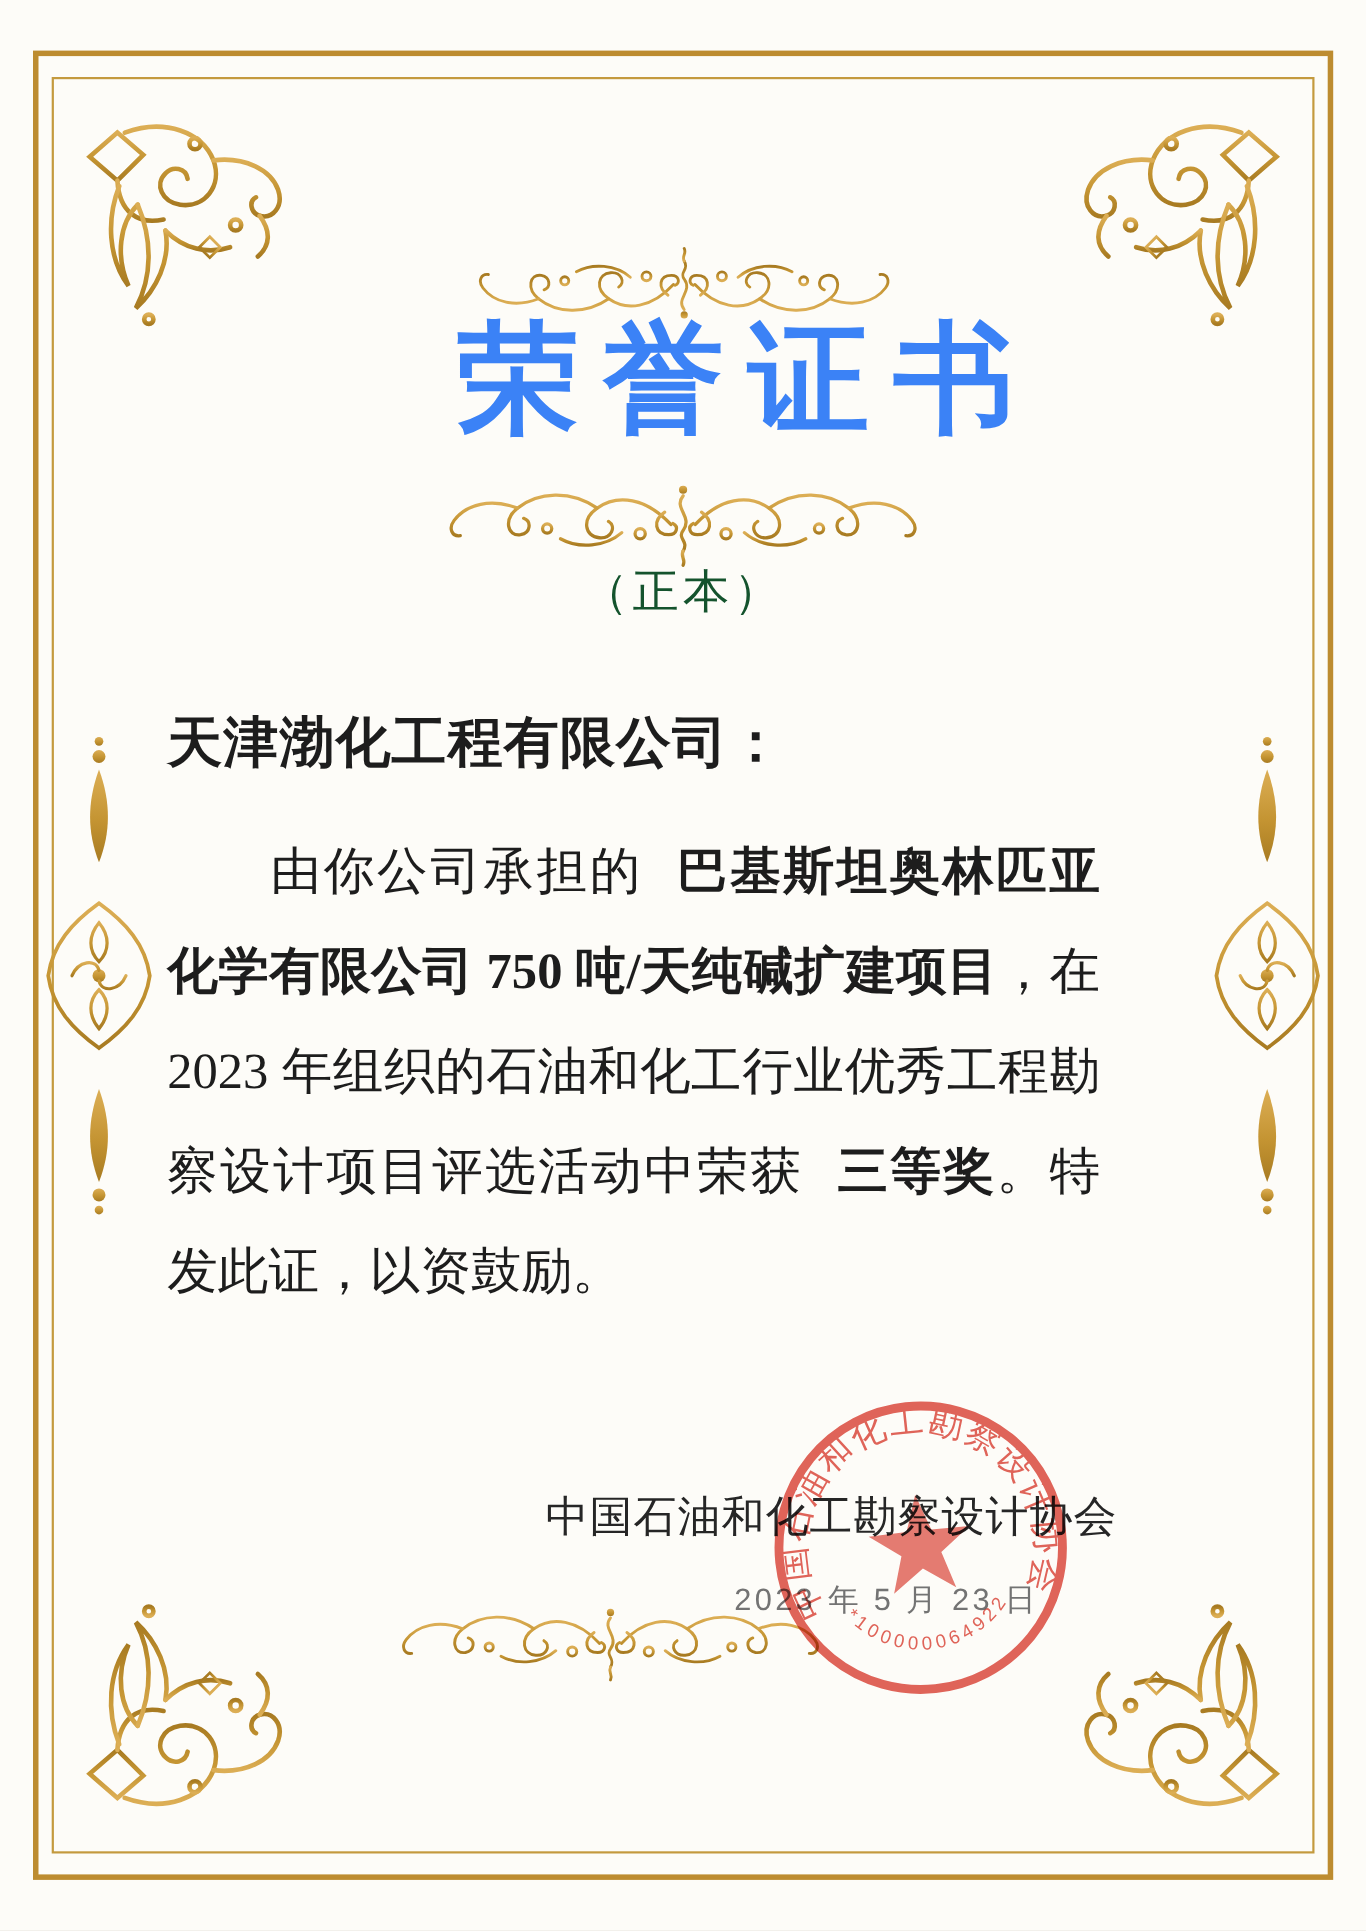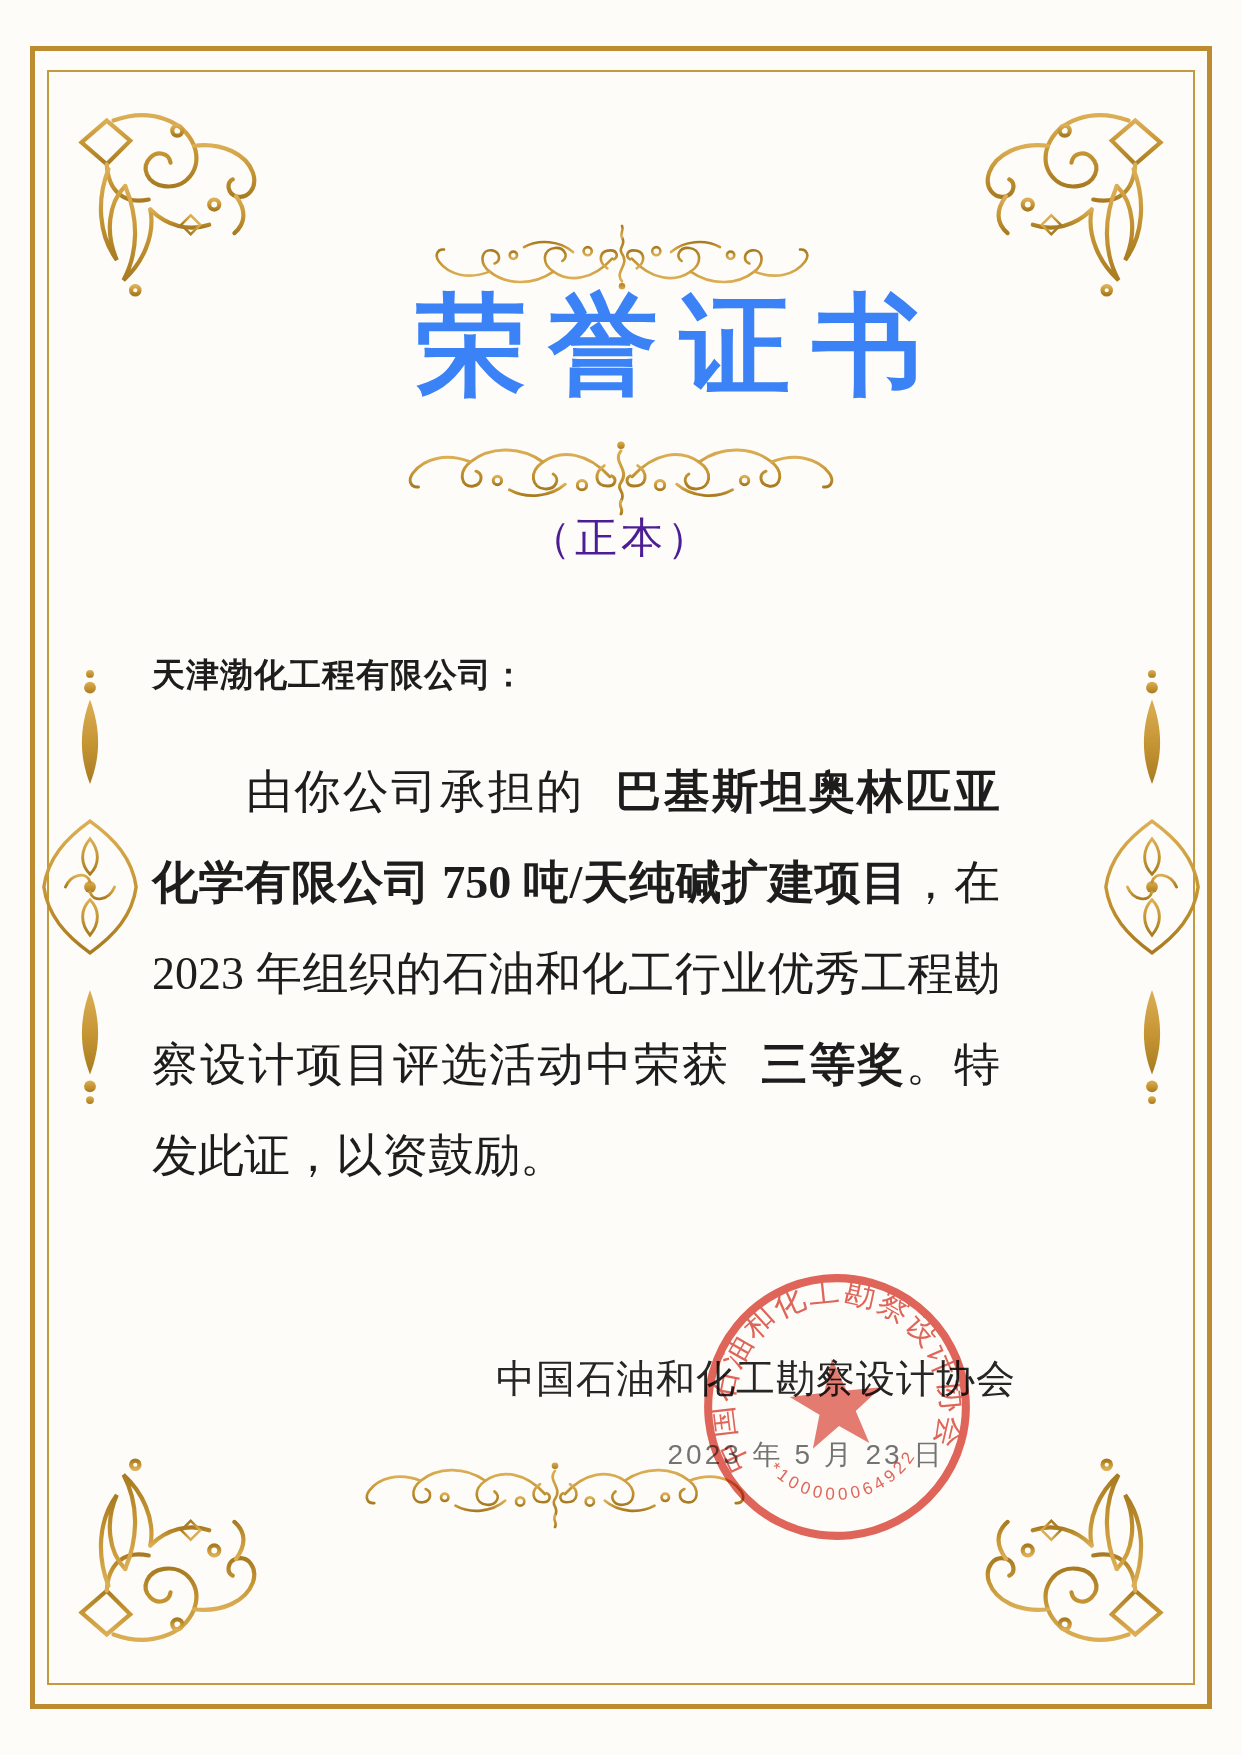--- a/index.html
+++ b/index.html
@@ -25,24 +25,24 @@
   
   .title{
     position:absolute;top:294px;left:0;width:100%;text-align:center;
     font-family:Liberation Mono, monospace;font-weight:900;
     font-size:110px;line-height:120px;letter-spacing:22px;text-indent:22px;
     color:#3b82f6;
     padding-left:48px;
   }
   .subtitle{
     position:absolute;top:510px;left:0;width:100%;text-align:center;
-    font-size:42px;letter-spacing:4px;color:#4c1d95;
+    font-size:42px;letter-spacing:4px;color:#14532d;
   }
   .bodyblock{position:absolute;left:152px;top:642px;width:848px;}
-  .recipient{font-size:33px;font-weight:700;line-height:66px;letter-spacing:1px;}
+  .recipient{font-size:50px;font-weight:700;line-height:66px;letter-spacing:1px;}
   .para{
     margin:38px 0 0 0;font-size:46px;line-height:91px;
     text-align:justify;text-indent:94px;
   }
   .bold{font-weight:700;margin-left:31px;}
   .issuer{
     position:absolute;top:1352px;left:756px;transform:translateX(-50%);
     font-family:"Liberation Sans",sans-serif;font-size:39px;letter-spacing:1px;
     white-space:nowrap;color:#262626;
   }

